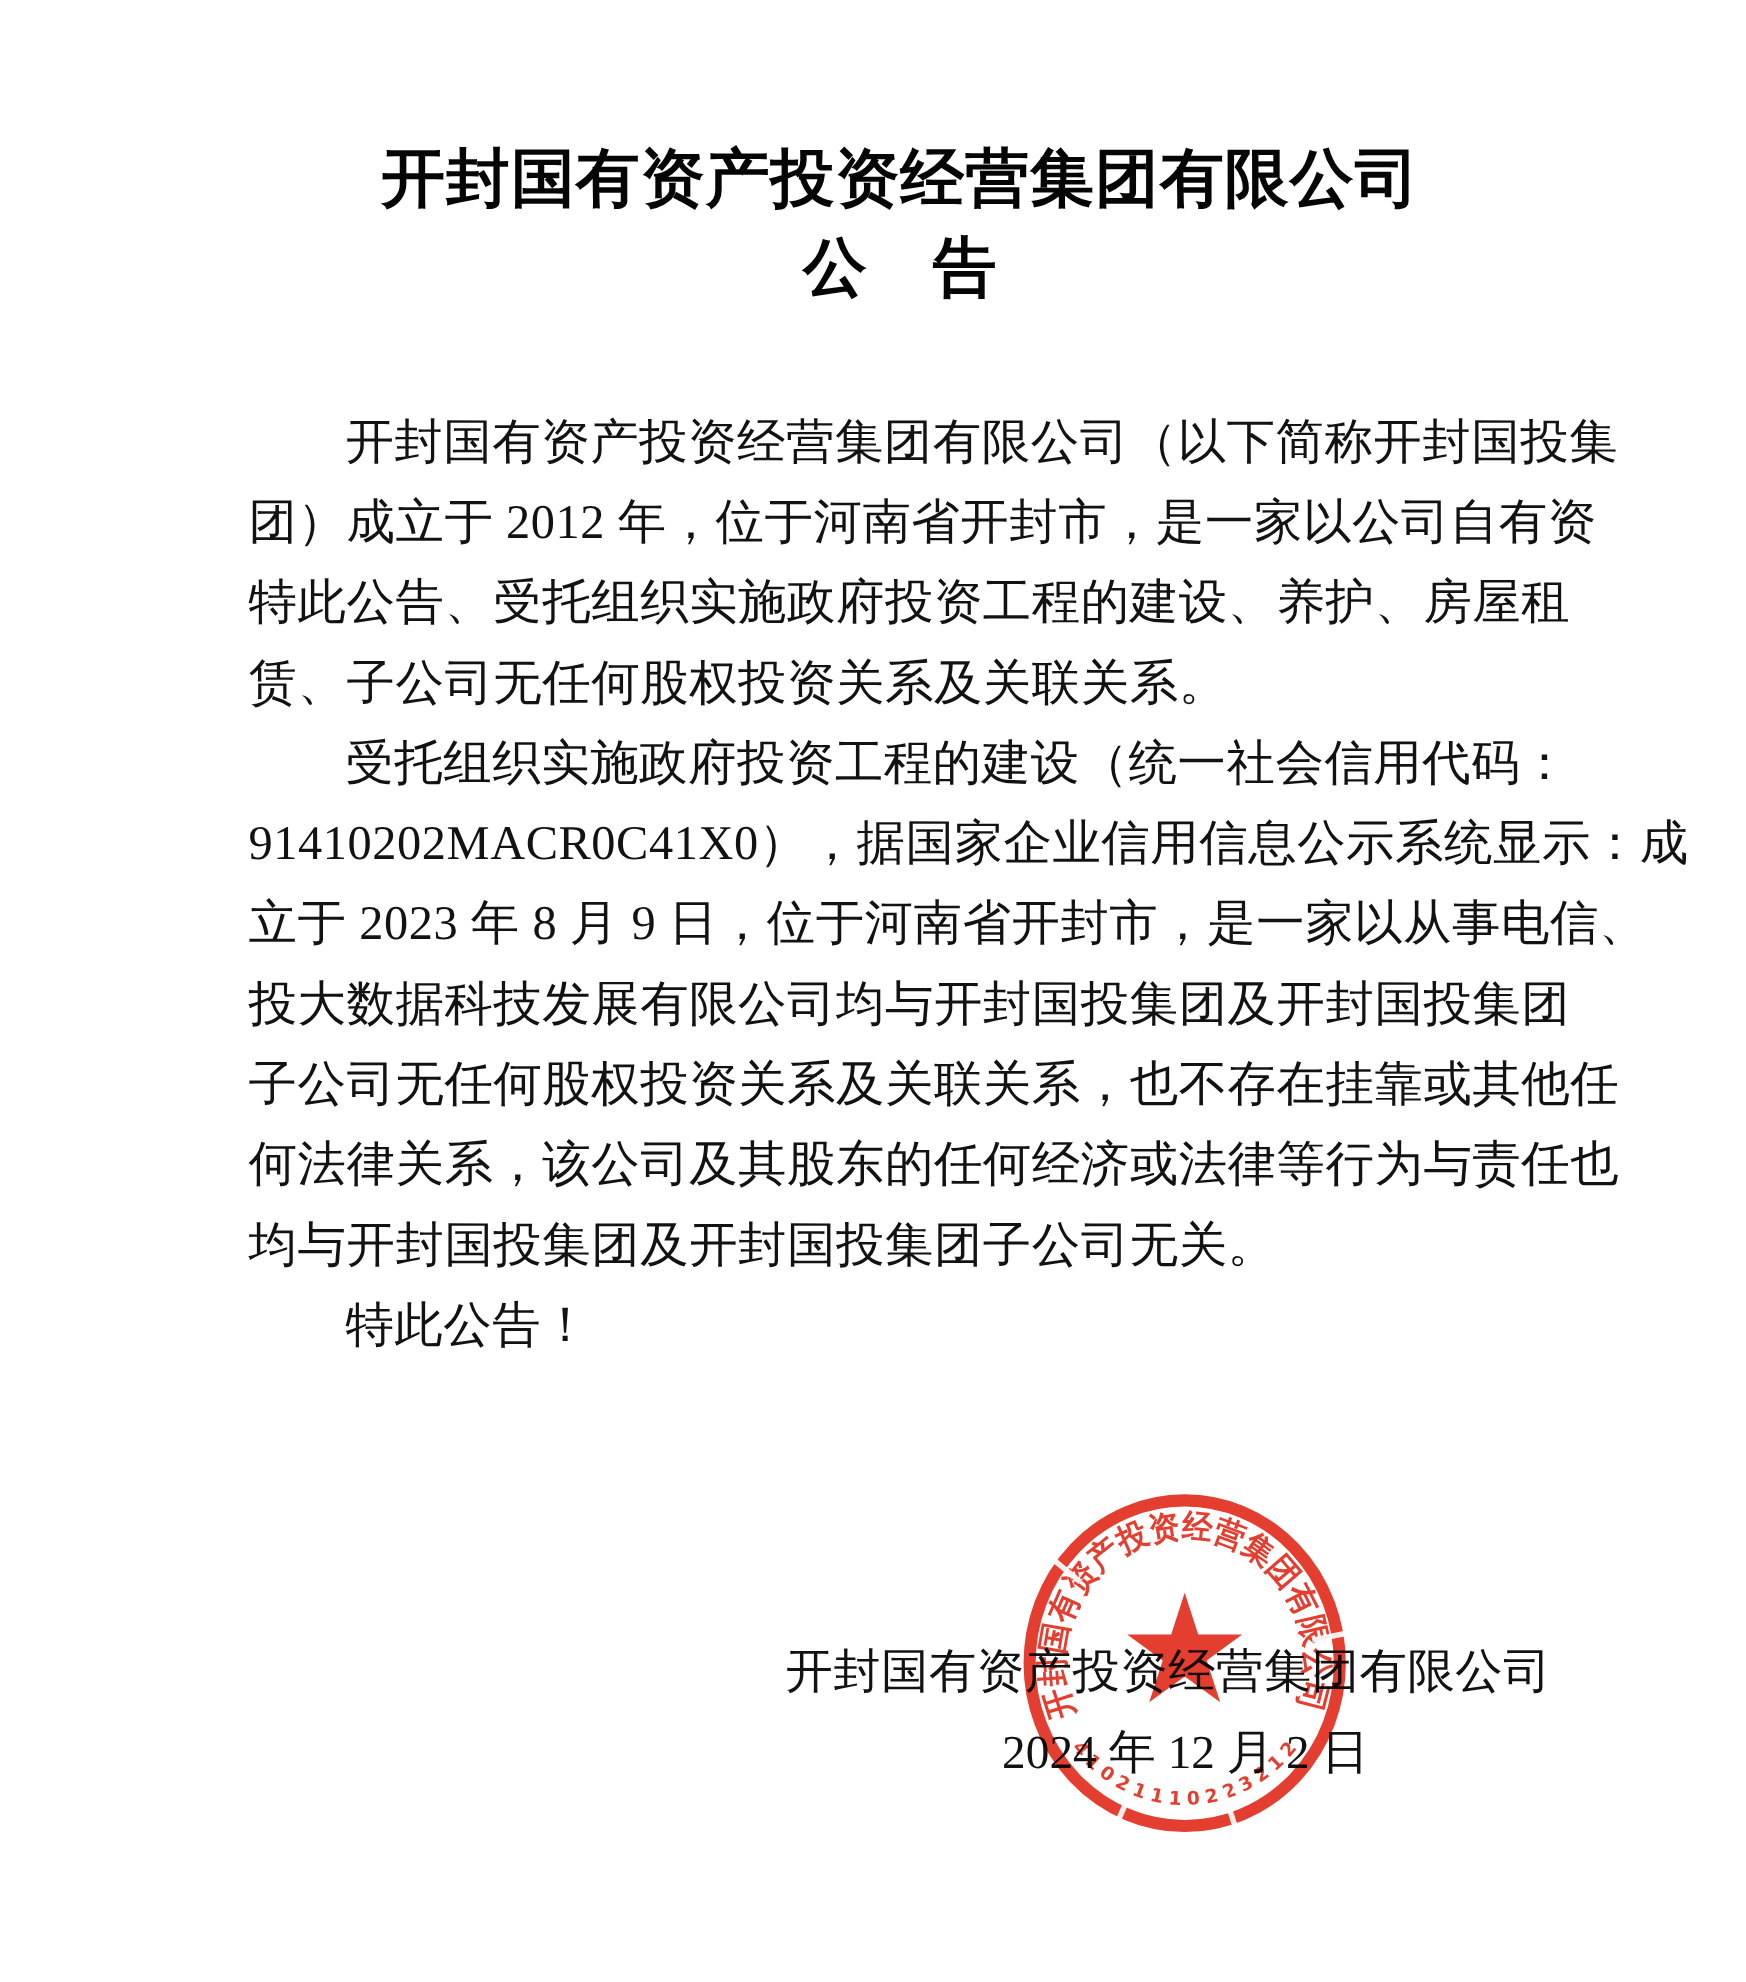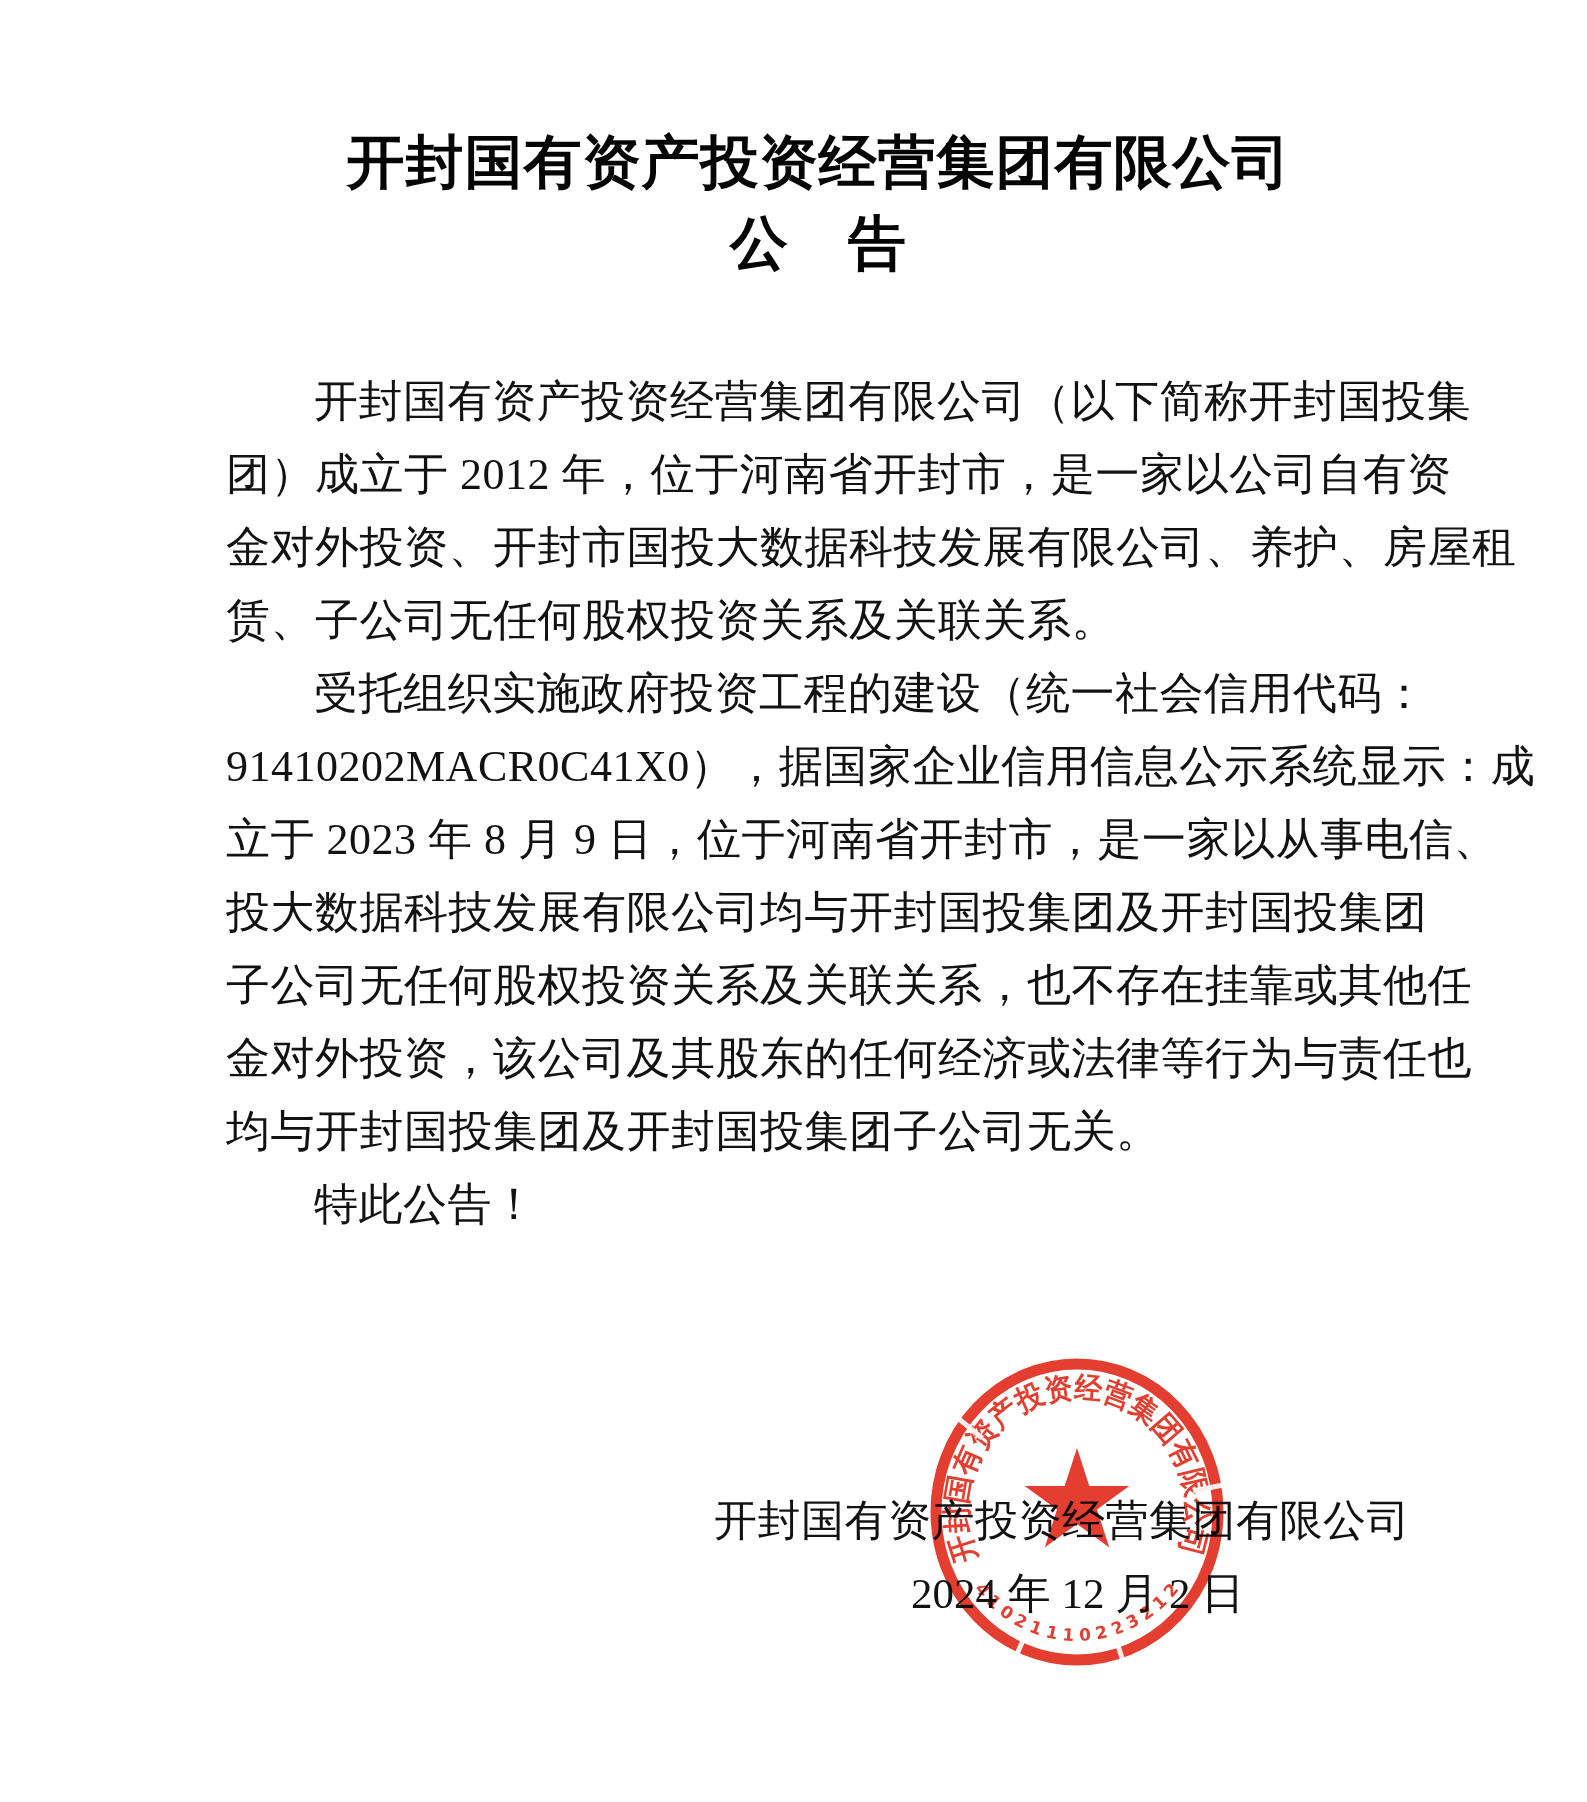--- a/index.html
+++ b/index.html
@@ -88,29 +88,29 @@
 
   <div class="title-block">
     <div>开封国有资产投资经营集团有限公司</div>
     <div>公　告</div>
   </div>
 
   <div class="body-block">
 
     <div class="line indent">开封国有资产投资经营集团有限公司（以下简称开封国投集</div>
     <div class="line">团）成立于 2012 年，位于河南省开封市，是一家以公司自有资</div>
-    <div class="line">金对外投资、开封市国投大数据科技发展有限公司、养护、房屋租</div>
+    <div class="line">特此公告、受托组织实施政府投资工程的建设、养护、房屋租</div>
     <div class="line last">赁、子公司无任何股权投资关系及关联关系。</div>
 
     <div class="line indent">受托组织实施政府投资工程的建设（统一社会信用代码：</div>
     <div class="line">91410202MACR0C41X0），据国家企业信用信息公示系统显示：成</div>
     <div class="line">立于 2023 年 8 月 9 日，位于河南省开封市，是一家以从事电信、</div>
     <div class="line">投大数据科技发展有限公司均与开封国投集团及开封国投集团</div>
     <div class="line">子公司无任何股权投资关系及关联关系，也不存在挂靠或其他任</div>
-    <div class="line">金对外投资，该公司及其股东的任何经济或法律等行为与责任也</div>
+    <div class="line">何法律关系，该公司及其股东的任何经济或法律等行为与责任也</div>
     <div class="line last">均与开封国投集团及开封国投集团子公司无关。</div>
 
     <div class="line last indent">特此公告！</div>
   </div>
 
   <div class="signature-line">开封国有资产投资经营集团有限公司</div>
 
   <div class="date-line">2024 年 12 月 2 日</div>
 
   <svg class="seal" viewBox="0 0 300 314" xmlns="http://www.w3.org/2000/svg">

